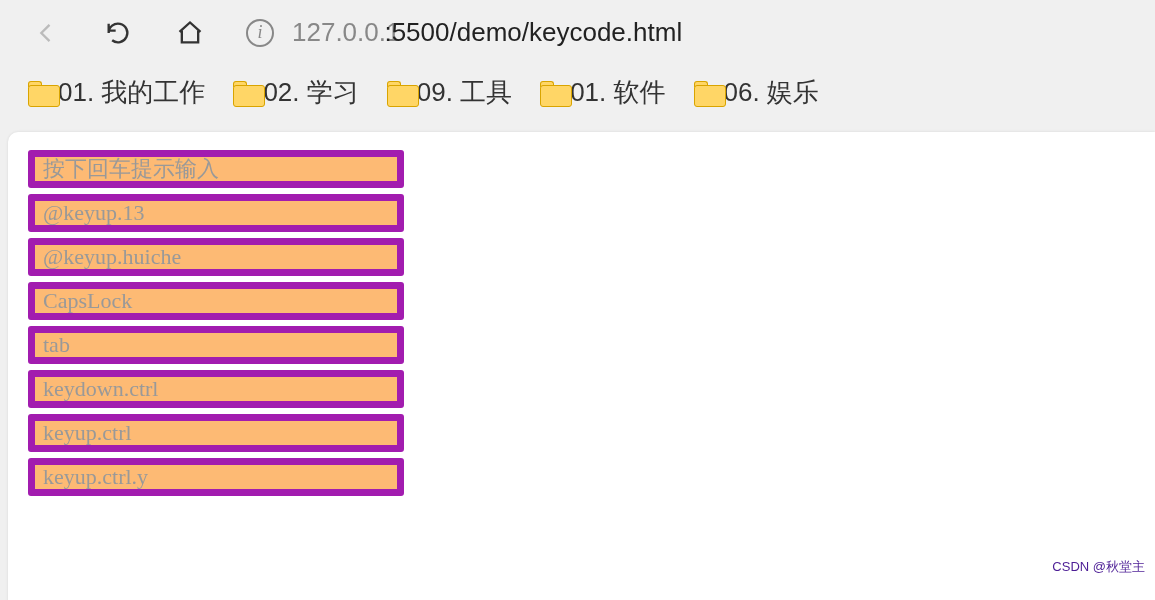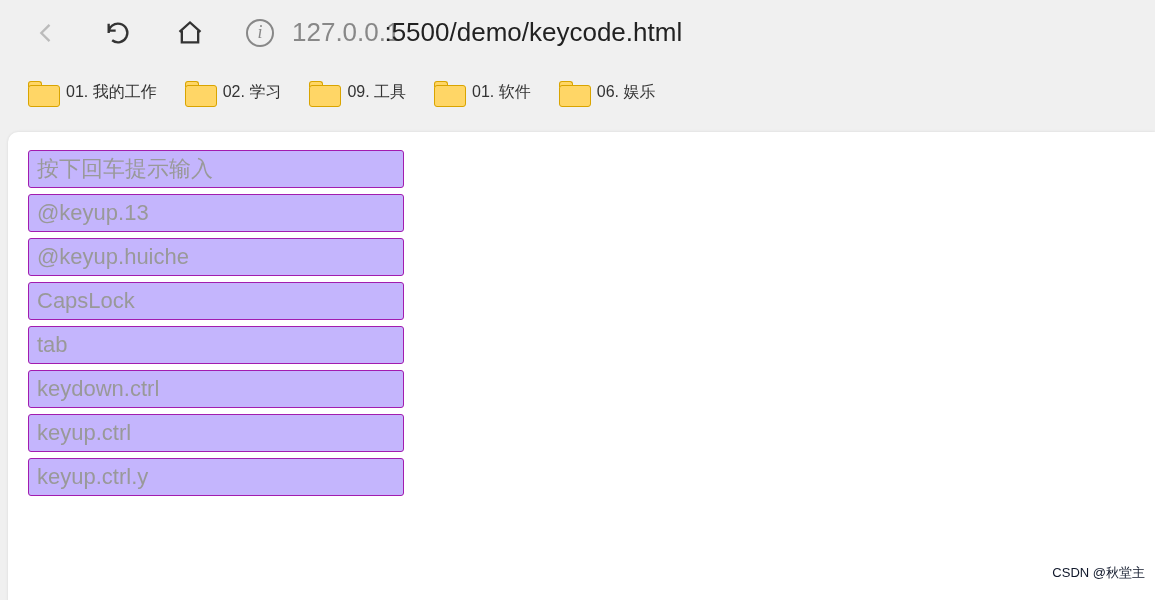--- a/index.html
+++ b/index.html
@@ -55,23 +55,22 @@
       height: 55px;
       display: flex;
       align-items: center;
       padding: 0 28px;
       gap: 28px;
       background: #f0f0f0;
     }
     .bookmark-item {
       display: flex;
       align-items: center;
-      gap: 8px;
       cursor: pointer;
-      font-size: 16px;
+      font-size: 26px;
       color: #333;
     }
     .folder-icon {
       width: 30px;
       height: 24px;
       position: relative;
     }
     .folder-icon::before {
       content: "";
       position: absolute;
@@ -105,32 +104,32 @@
     }
     .input-row {
       margin-bottom: 6px;
     }
     .input-row input {
       width: 376px;
       height: 38px;
       padding: 4px 8px;
       font-size: 22px;
       color: #555;
-      border: 1px solid #a21caf;
+      border: 7px solid #a21caf;
       border-radius: 3px;
-      font-family: Liberation Sans, sans-serif;
-      background: #c4b5fd;
+      font-family: Liberation Serif, serif;
+      background: #fdba74;
     }
     .input-row input::placeholder { color: #999; }
     .watermark {
       position: absolute;
-      bottom: 18px;
+      bottom: 24px;
       right: 10px;
       font-size: 13px;
-      color: #0f172a;
+      color: #4c1d95;
     }
   </style>
 </head>
 <body>
 
 <div class="toolbar">
   <div class="nav-icon disabled">
     <svg width="28" height="28" viewBox="0 0 24 24">
         <path d="M15 5l-7 7 7 7"></path>
       </svg>

